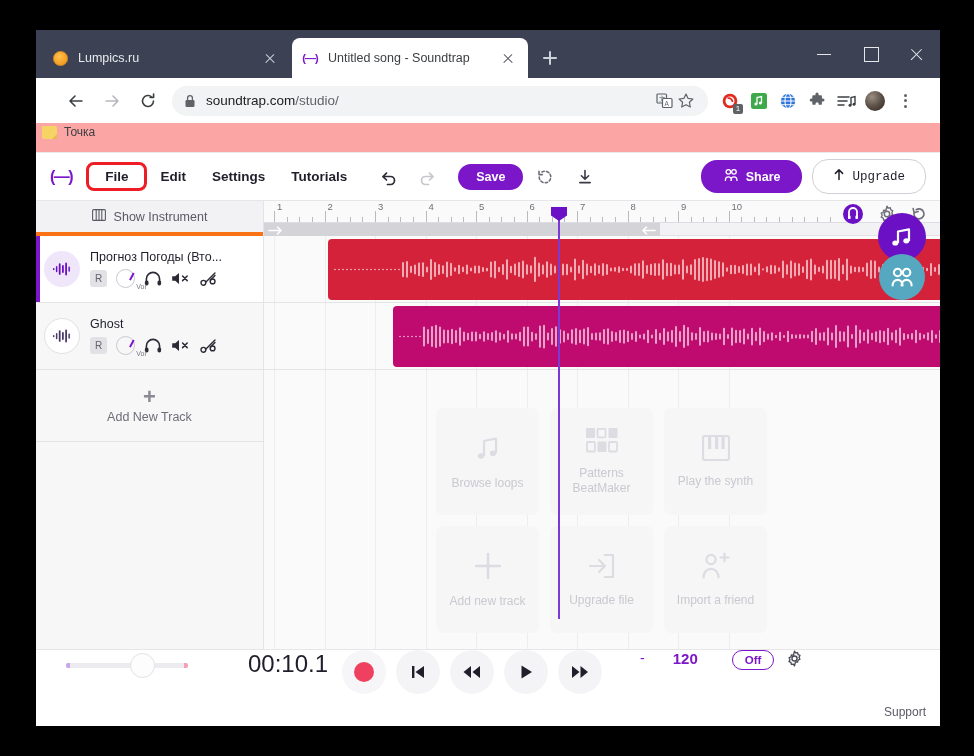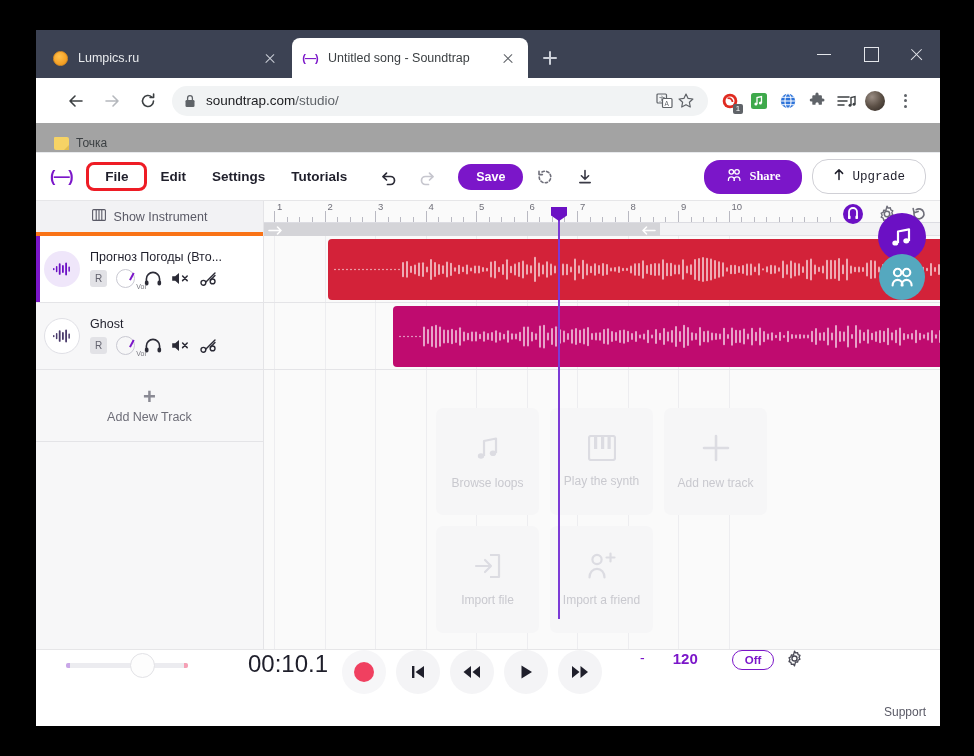--- a/index.html
+++ b/index.html
@@ -131,22 +131,22 @@
   .kebab span {
     position: absolute; left: 9.5px; width: 3px; height: 3px;
     border-radius: 50%; background: #5f6368;
   }
   .kebab span:nth-child(1) { top: 4px; }
   .kebab span:nth-child(2) { top: 9.5px; }
   .kebab span:nth-child(3) { top: 15px; }
 
   
   .bmbar {
-    height: 30px; display: flex; align-items: flex-end; padding: 0 12px;
-    border-bottom: 1px solid #e8eaed; background: #a3a3a3;
+    height: 30px; display: flex; align-items: flex-start; padding: 0 0;
+    border-bottom: 1px solid #e8eaed; background: #fca5a5;
   }
   .bm { display: flex; align-items: center; cursor: pointer; padding: 2px 6px; border-radius: 4px; }
   .bm-folder {
     width: 15px; height: 13px; background: #f6d365; border-radius: 1px 2px 2px 2px;
     margin-right: 7px; position: relative;
   }
   .bm-folder::after {
     content: ''; position: absolute; right: 0; bottom: 0;
     border-style: solid; border-width: 0 0 5px 5px;
     border-color: transparent transparent #e2bd4e transparent;
@@ -182,21 +182,21 @@
   .save-btn {
     background: #7b16c9; color: #fff; font-size: 12.5px; font-weight: bold;
     border: none; border-radius: 14px; padding: 6px 18px; cursor: pointer;
     margin-left: 10px; font-family: "Liberation Sans", sans-serif;
   }
   .tb-right { margin-left: auto; display: flex; align-items: center; gap: 10px; }
   .share-btn {
     background: #7b16c9; color: #fff; font-size: 12.5px; font-weight: bold;
     border: none; border-radius: 16px; padding: 8px 22px; cursor: pointer;
     display: flex; align-items: center; gap: 7px;
-    font-family: Liberation Serif, serif;
+    font-family: Liberation Sans, sans-serif;
   }
   .upgrade-btn {
     background: #fff; color: #1f1f2b; font-size: 12.5px;
     border: 1px solid #d0d0d6; border-radius: 16px; padding: 8px 20px;
     cursor: pointer; display: flex; align-items: center; gap: 7px;
     font-family: Liberation Mono, monospace;
   }
 
   
   .workspace { position: relative; height: 524px; background: #fafafa; }
@@ -1082,20 +1082,33 @@
                 <svg width="30" height="30" viewBox="0 0 30 30">
                       <path d="M11 23V8l12-2.5V20" stroke="#dcdce2" stroke-width="2.2" fill="none" stroke-linejoin="round"></path>
                       <ellipse cx="8" cy="23" rx="3.2" ry="2.8" fill="#dcdce2"></ellipse>
                       <ellipse cx="20" cy="20.3" rx="3.2" ry="2.8" fill="#dcdce2"></ellipse>
                     </svg>
               </span>
               <span class="card-lbl">Browse loops</span>
             </div>
             <div class="card">
               <span>
+                <svg width="32" height="25" viewBox="0 0 32 25">
+                      <rect x="0" y="0" width="9" height="10" rx="1" fill="#dcdce2"></rect>
+                      <rect x="11.5" y="0.8" width="8" height="8.5" rx="1" stroke="#dcdce2" stroke-width="1.8" fill="none"></rect>
+                      <rect x="22.5" y="0" width="9" height="10" rx="1" fill="#dcdce2"></rect>
+                      <rect x="0.9" y="14" width="8" height="9.5" rx="1" stroke="#dcdce2" stroke-width="1.8" fill="none"></rect>
+                      <rect x="11.5" y="13.5" width="9" height="10.5" rx="1" fill="#dcdce2"></rect>
+                      <rect x="23" y="14" width="8" height="9.5" rx="1" stroke="#dcdce2" stroke-width="1.8" fill="none"></rect>
+                    </svg>
+              </span>
+              <span class="card-lbl">Patterns BeatMaker</span>
+            </div>
+            <div class="card">
+              <span>
                 <svg width="28" height="26" viewBox="0 0 28 26">
                       <rect x="1" y="1" width="26" height="24" rx="2" stroke="#dcdce2" stroke-width="2.2" fill="none"></rect>
                       <rect x="6" y="1" width="3.2" height="13" fill="#dcdce2"></rect>
                       <rect x="13" y="1" width="3.2" height="13" fill="#dcdce2"></rect>
                       <rect x="19.5" y="1" width="3.2" height="13" fill="#dcdce2"></rect>
                     </svg>
               </span>
               <span class="card-lbl">Play the synth</span>
             </div>
             <div class="card">
@@ -1106,21 +1119,21 @@
               </span>
               <span class="card-lbl">Add new track</span>
             </div>
             <div class="card">
               <span>
                 <svg width="28" height="28" viewBox="0 0 28 28">
                       <path d="M16 3h9v22h-9" stroke="#dcdce2" stroke-width="2.2" fill="none" stroke-linejoin="round"></path>
                       <path d="M2 14h15M11 8l6 6-6 6" stroke="#dcdce2" stroke-width="2.2" fill="none" stroke-linecap="round" stroke-linejoin="round"></path>
                     </svg>
               </span>
-              <span class="card-lbl">Import file</span>
+              <span class="card-lbl">Upgrade file</span>
             </div>
             <div class="card">
               <span>
                 <svg width="30" height="28" viewBox="0 0 30 28">
                       <circle cx="10" cy="7.5" r="4.6" stroke="#dcdce2" stroke-width="2.2" fill="none"></circle>
                       <path d="M2.5 25.5c0-5.2 3.3-8.6 7.5-8.6s7.5 3.4 7.5 8.6" stroke="#dcdce2" stroke-width="2.2" fill="none" stroke-linecap="round"></path>
                       <path d="M23.5 1.5v8M19.5 5.5h8" stroke="#dcdce2" stroke-width="2.2" stroke-linecap="round"></path>
                     </svg>
               </span>
               <span class="card-lbl">Import a friend</span>

